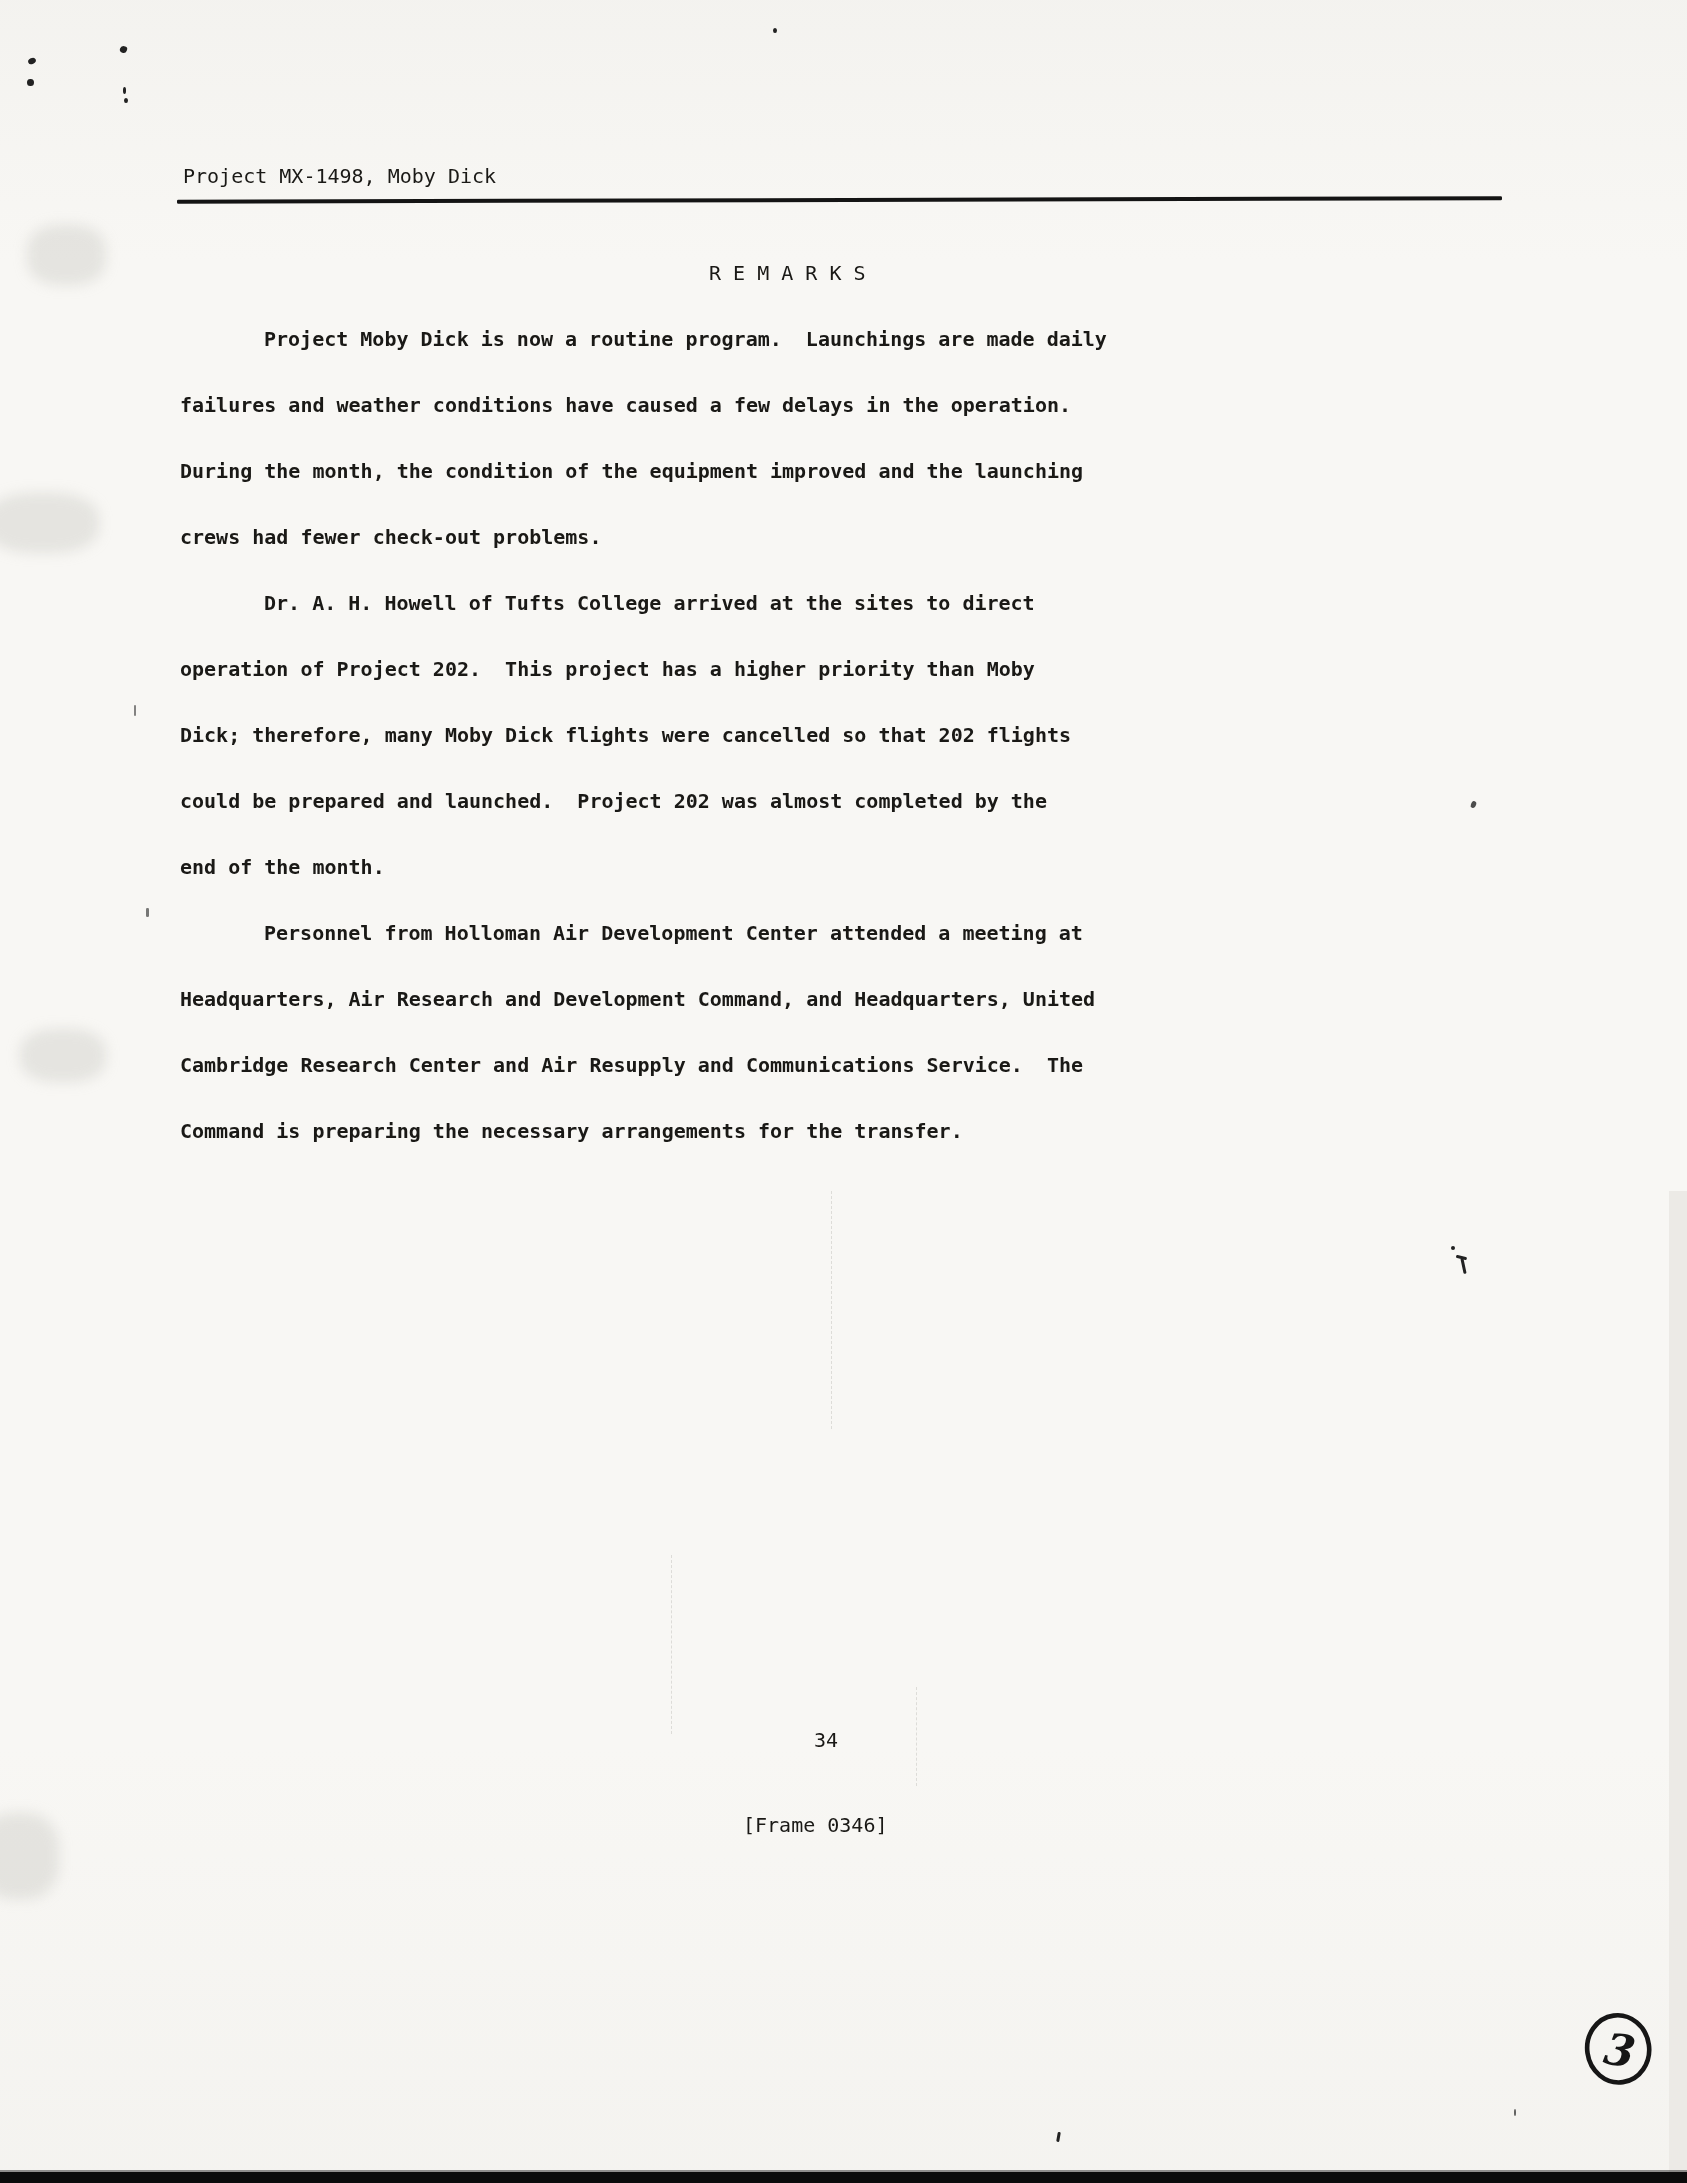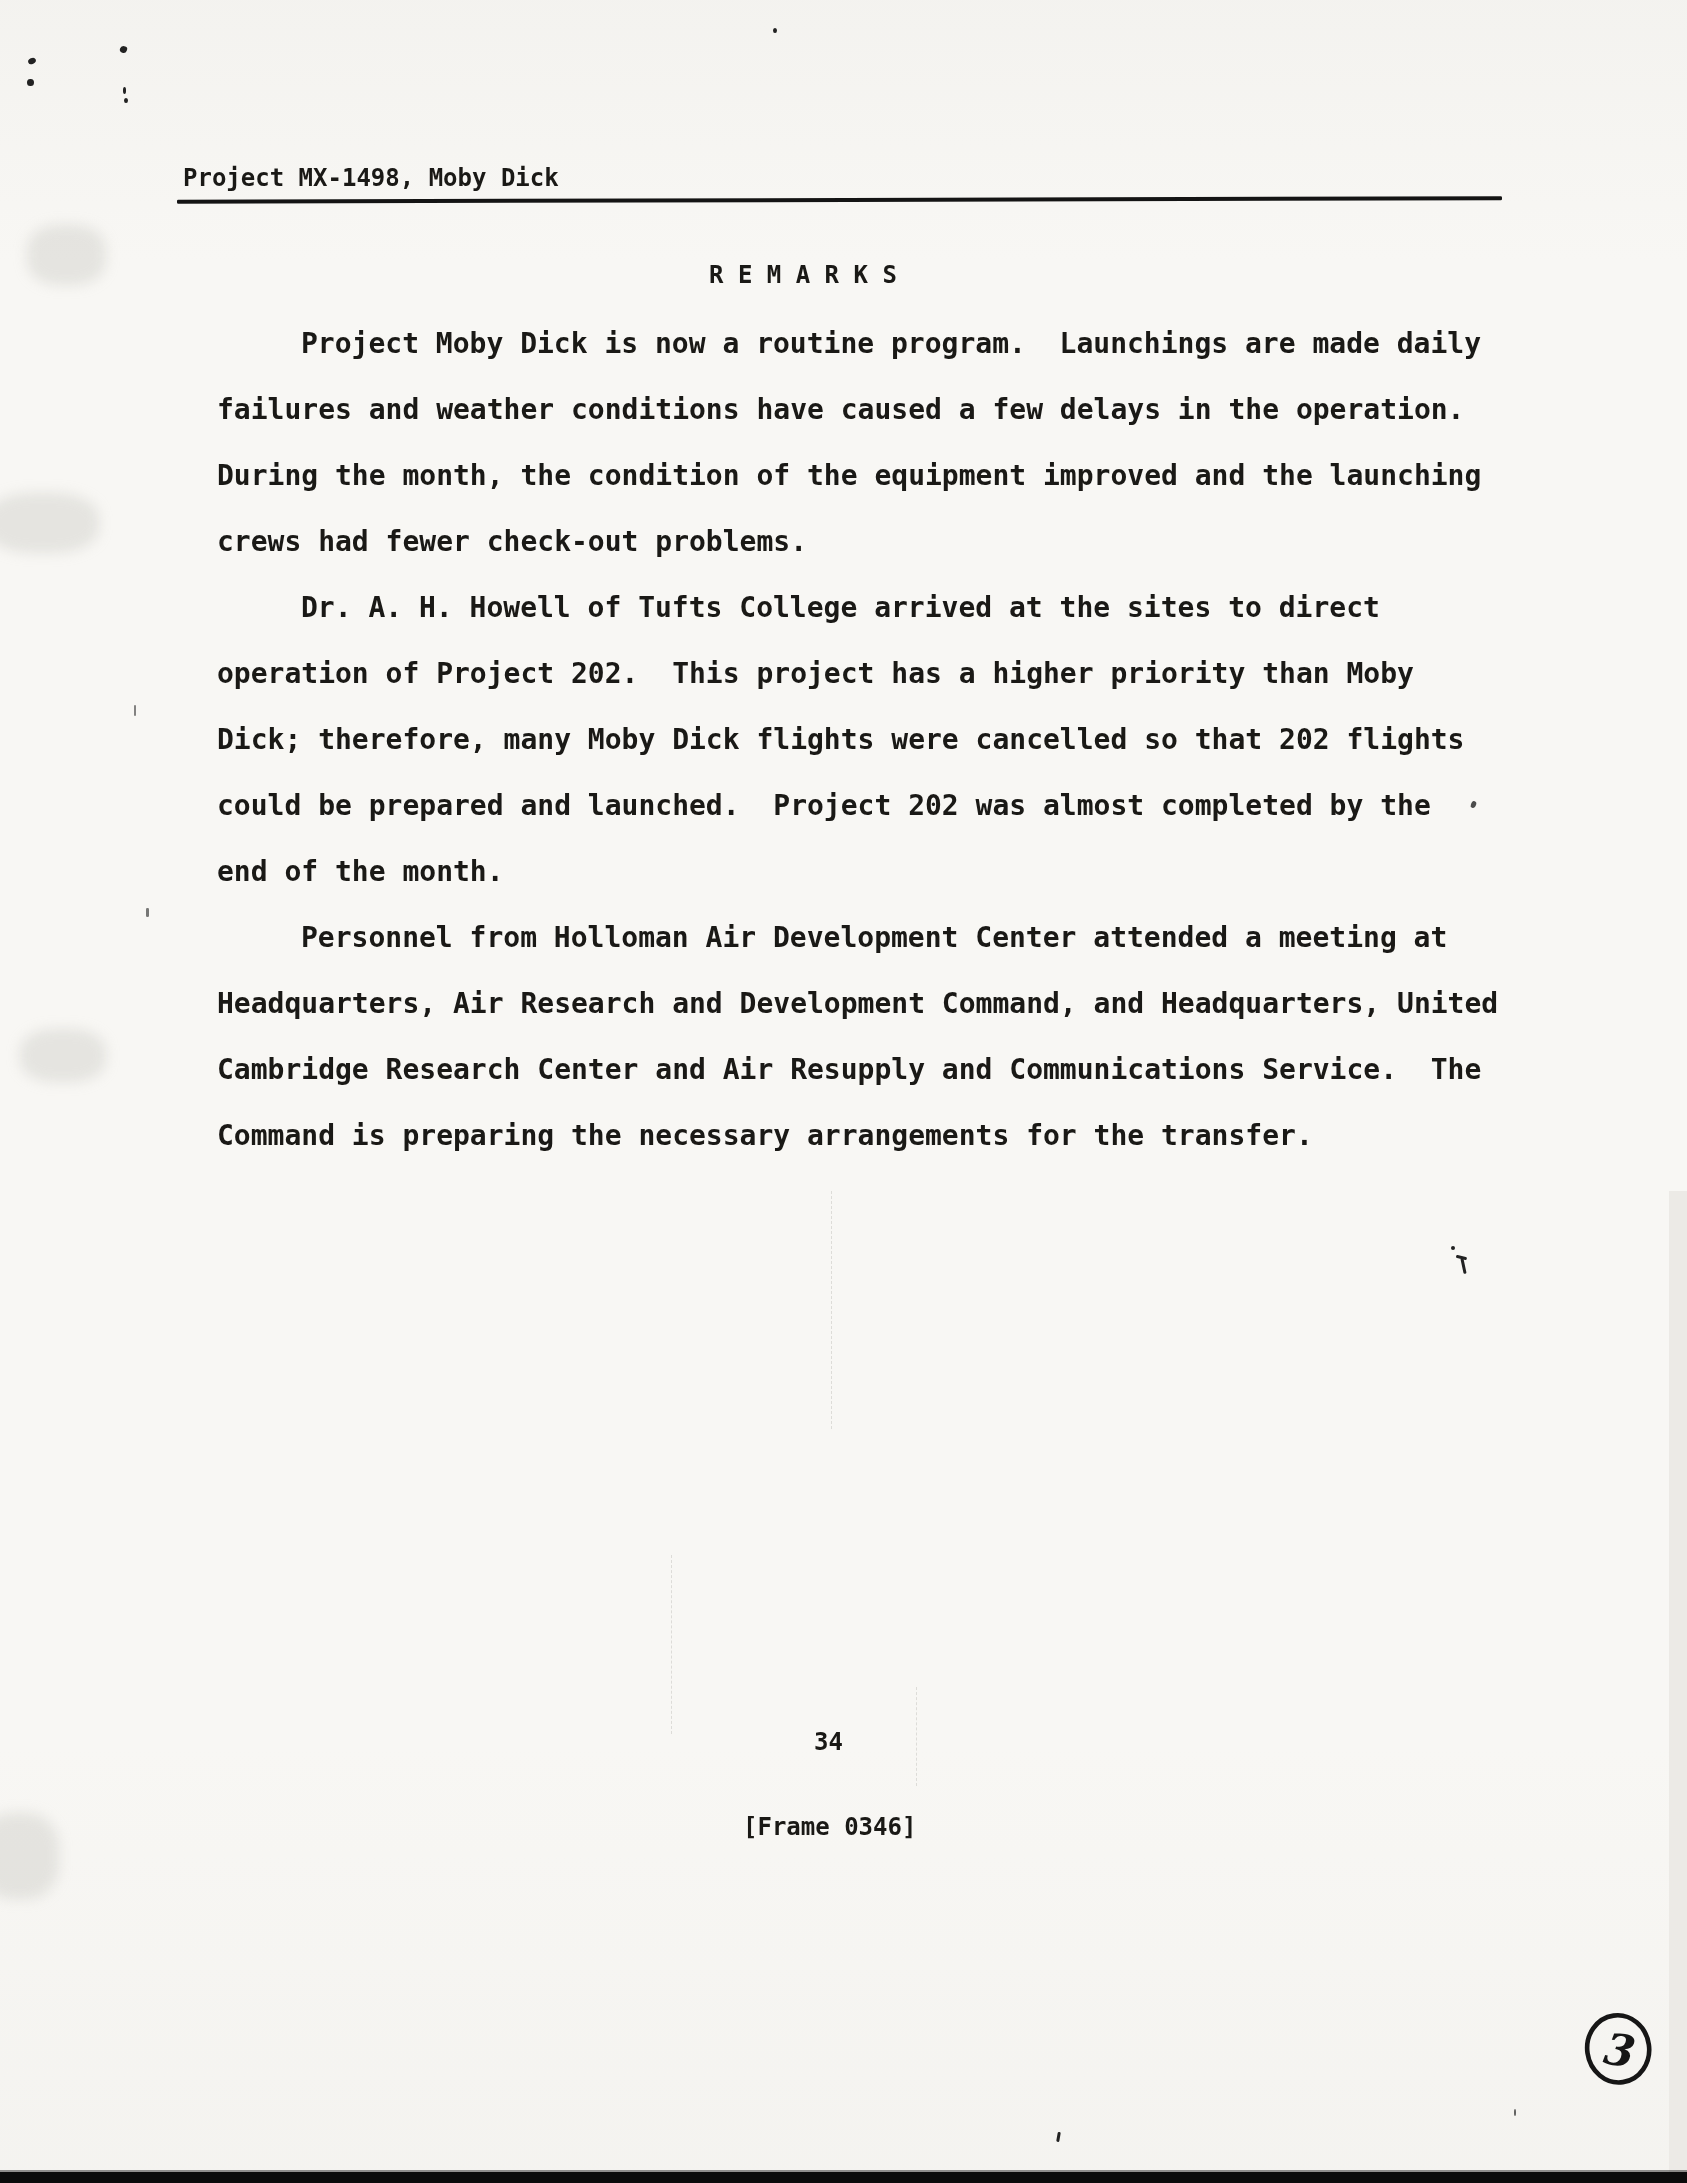--- a/index.html
+++ b/index.html
@@ -10,26 +10,26 @@
     overflow:hidden;
     font-family:"DejaVu Sans Mono","Liberation Mono",monospace;
     color:#1a1916;
   }
   
   .page::before{
     content:"";position:absolute;inset:0;
     background:linear-gradient(180deg,rgba(235,234,230,.35) 0%,rgba(255,255,255,0) 12%,rgba(255,255,255,0) 80%,rgba(238,237,233,.4) 100%);
     pointer-events:none;
   }
-  .tw{font-weight:700;font-size:24px;line-height:1;white-space:pre;letter-spacing:0;}
+  .tw{font-weight:400;font-size:20px;line-height:1;white-space:pre;letter-spacing:0;}
   .header-title{position:absolute;left:183px;top:166px;}
   .header-rule{position:absolute;left:177px;top:198px;width:1325px;height:4px;background:#141414;transform:rotate(-0.15deg);border-radius:1.3px;}
   .section-title{position:absolute;left:709px;top:263px;text-align:right;}
   .body-text{position:absolute;left:180px;top:327px;width:1323px;}
-  .line{height:66px;white-space:pre;font-weight:700;font-size:28px;margin-left:37px;}
+  .line{height:66px;white-space:pre;font-weight:700;font-size:20px;}
   .line.indent{padding-left:84px;}
   .page-number{position:absolute;left:814px;top:1718px;margin-top:12px;}
   .frame-label{position:absolute;left:743px;top:1815px;}
   .bottom-bar{position:absolute;left:0;bottom:0;width:1687px;height:11.2px;background:#0b0b0b;}
   .bottom-bar::before{content:"";position:absolute;left:0;top:-2px;width:100%;height:2px;background:rgba(20,20,20,.45);}
   .right-band{position:absolute;right:0px;top:1191px;width:18.5px;height:982px;background:#eceae6;}
   .smudge{position:absolute;background:rgba(178,178,174,.28);filter:blur(6.6px);border-radius:40%;}
   .speck{position:absolute;background:#222;border-radius:50%;}
   .tickline{position:absolute;border-left:1.3px dashed #c7c6c2;opacity:.55;}
   .circled-mark{position:absolute;left:1581px;top:2010px;}

